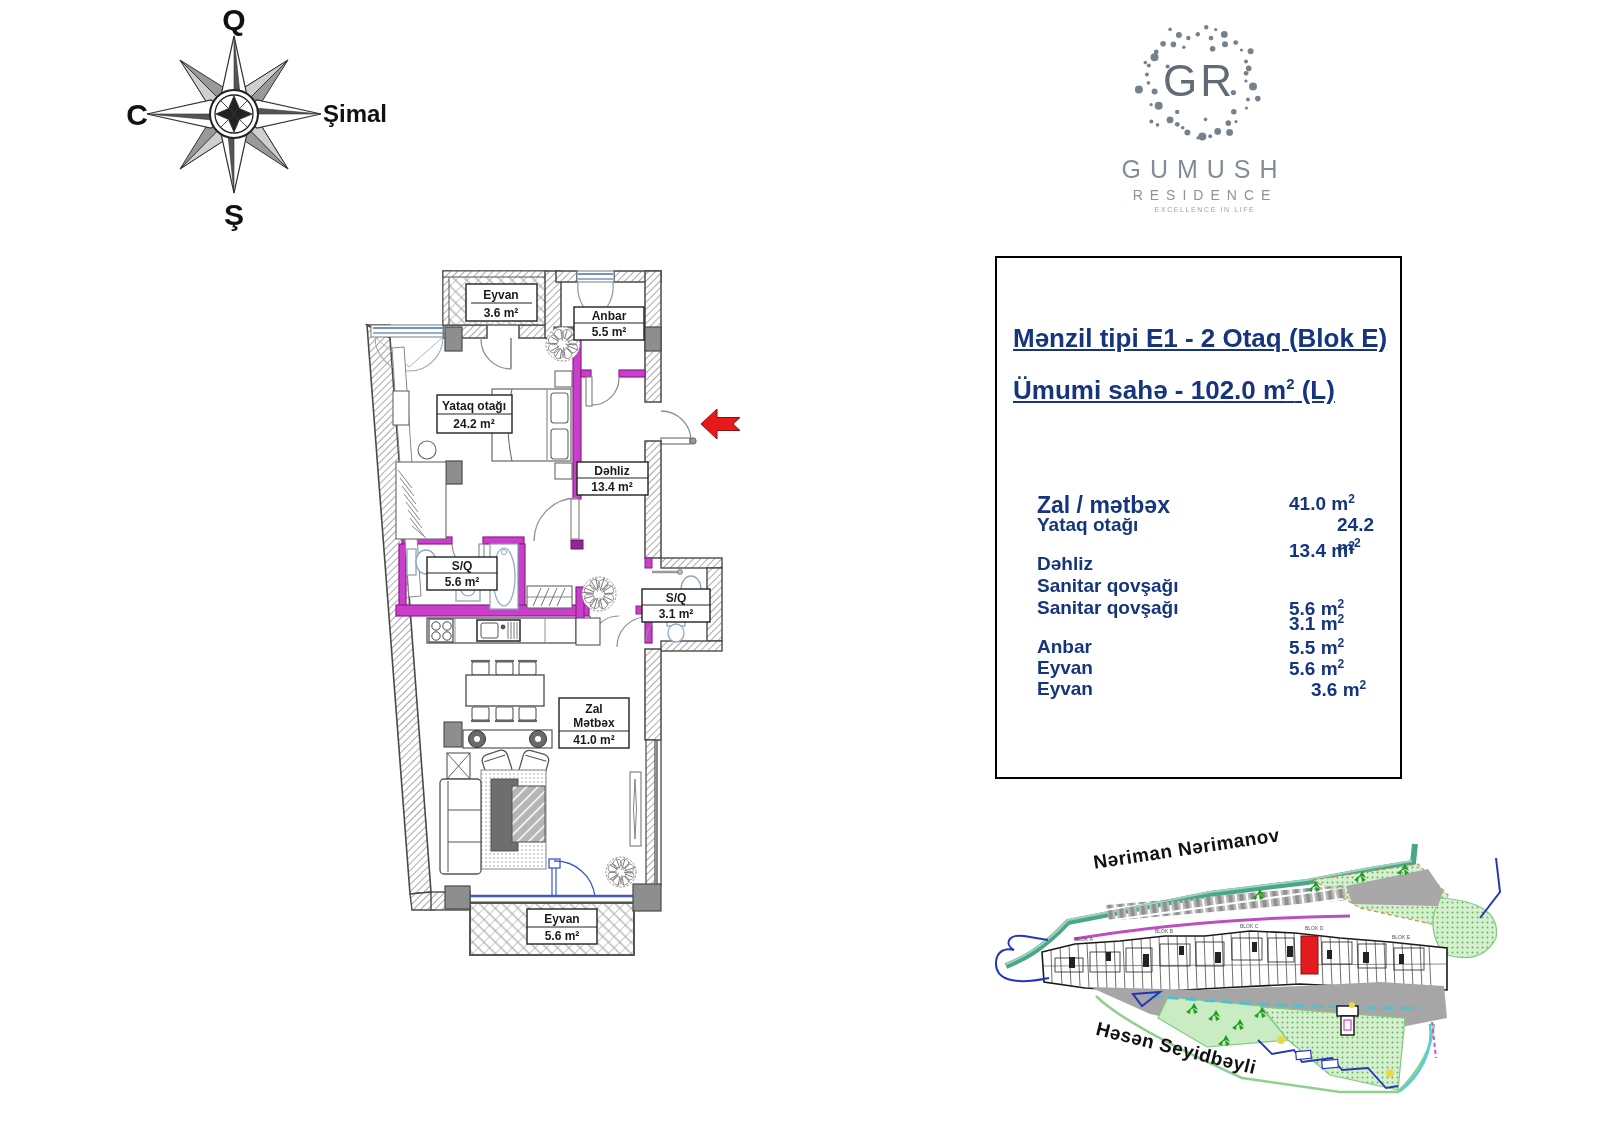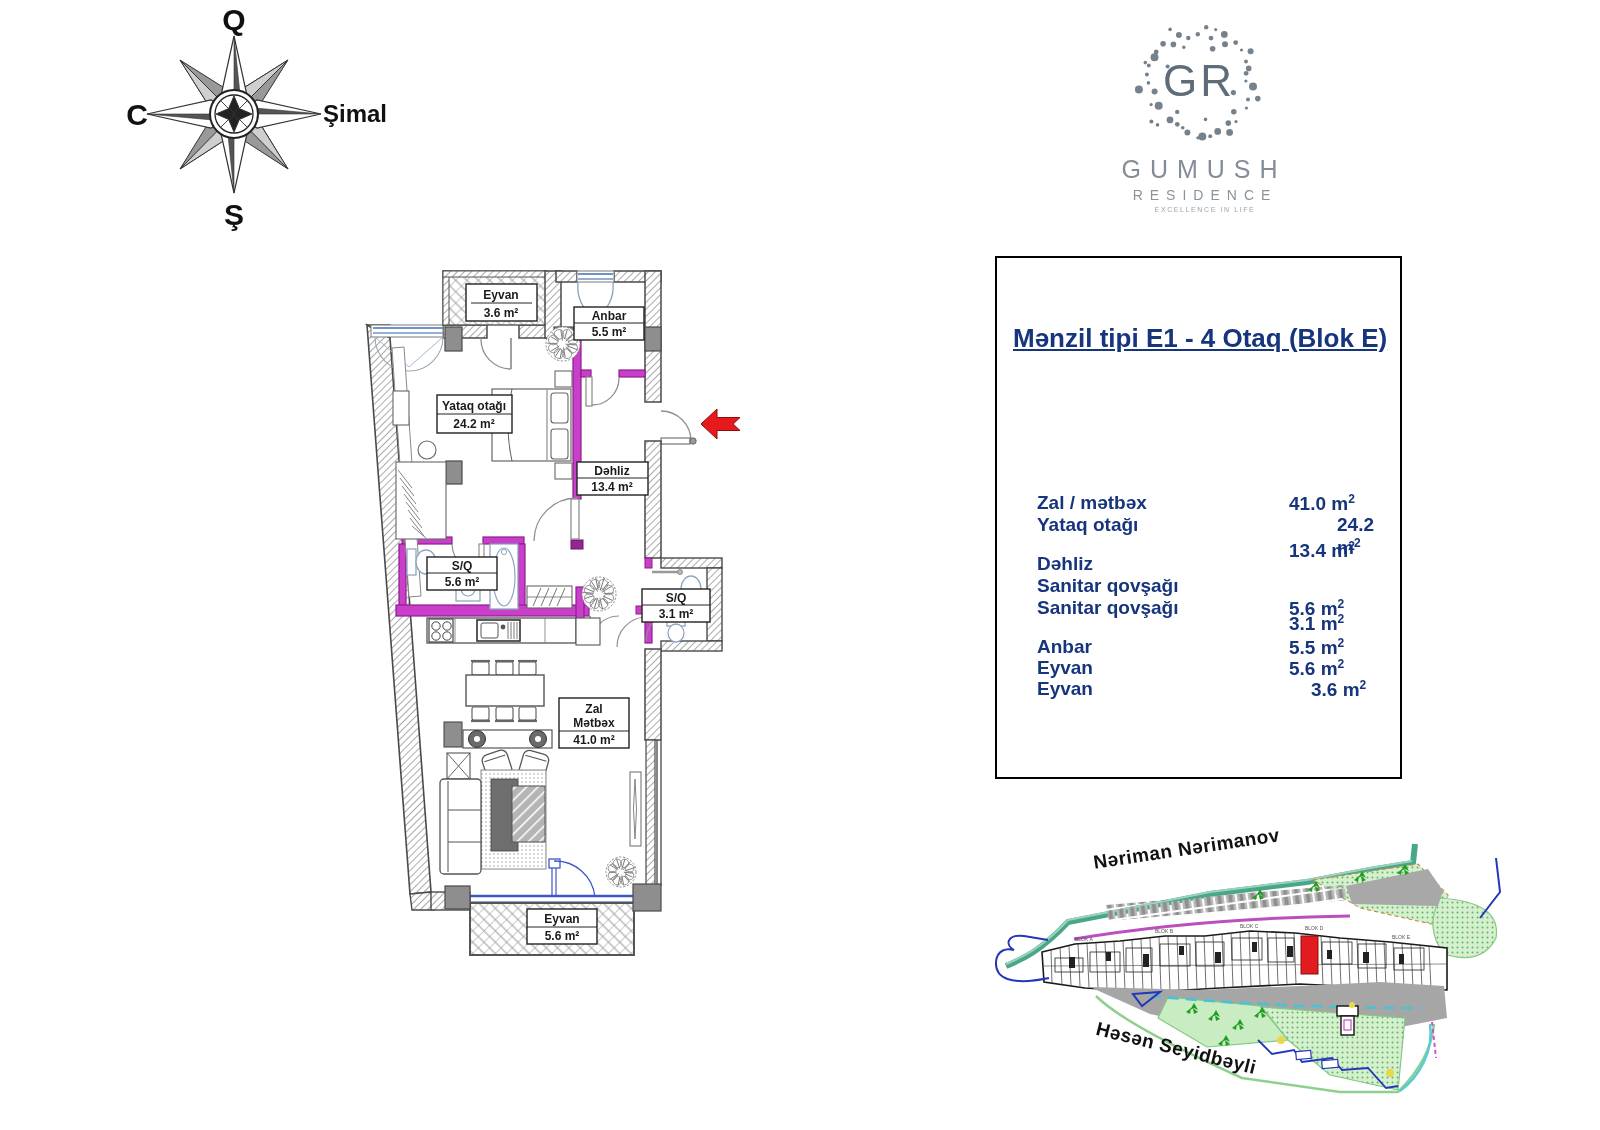--- a/index.html
+++ b/index.html
@@ -118,24 +118,25 @@
     <text x="94" y="166" font-size="25" letter-spacing="9" fill="#828d98" text-anchor="middle" font-weight="400">GUMUSH</text>
 
     <text x="95" y="188" font-size="14" letter-spacing="7" fill="#8a949e" text-anchor="middle" font-weight="400">RESIDENCE</text>
 
     <text x="95" y="200" font-size="7" letter-spacing="1.6" fill="#9aa3ac" text-anchor="middle" font-weight="400">EXCELLENCE IN LIFE</text>
   </svg>
 </div>
 
 <div class="abs" style="left:995px;top:256px;width:403px;height:519px;border:2px solid #000;color:#16357d;font-weight:bold;">
 
-  <div class="abs" style="left:16px;top:65px;font-size:26px;text-decoration:underline;">Mənzil tipi E1 - 4 Otaq (Blok E)</div>
-
-
-  <div class="abs" style="left:40px;top:234px;font-size:19px;">Zal / mətbəx</div>
+  <div class="abs" style="left:16px;top:65px;font-size:26px;text-decoration:underline;">Mənzil tipi E1 - 2 Otaq (Blok E)</div>
+
+  <div class="abs" style="left:16px;top:117px;font-size:26px;text-decoration:underline;">Ümumi sahə - 102.0 m<sup style="font-size:15px;">2</sup> (L)</div>
+
+  <div class="abs" style="left:40px;top:234px;font-size:23px;">Zal / mətbəx</div>
   <div class="abs" style="left:292px;top:234px;font-size:19px;">41.0 m<sup style="font-size:12px;">2</sup></div>
 
   <div class="abs" style="left:40px;top:256px;font-size:19px;">Yataq otağı</div>
   <div class="abs" style="left:292px;top:256px;font-size:19px;margin-left:48px;">24.2 m<sup style="font-size:12px;">2</sup></div>
 
   <div class="abs" style="left:40px;top:295px;font-size:19px;">Dəhliz</div>
   <div class="abs" style="left:292px;top:281px;font-size:19px;">13.4 m<sup style="font-size:12px;">2</sup></div>
 
   <div class="abs" style="left:40px;top:317px;font-size:19px;">Sanitar qovşağı</div>
   <div class="abs" style="left:292px;top:317px;font-size:19px;margin-top:37px;">3.1 m<sup style="font-size:12px;">2</sup></div>

